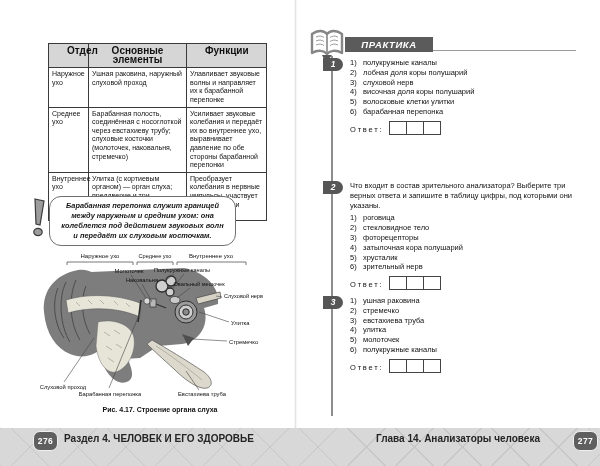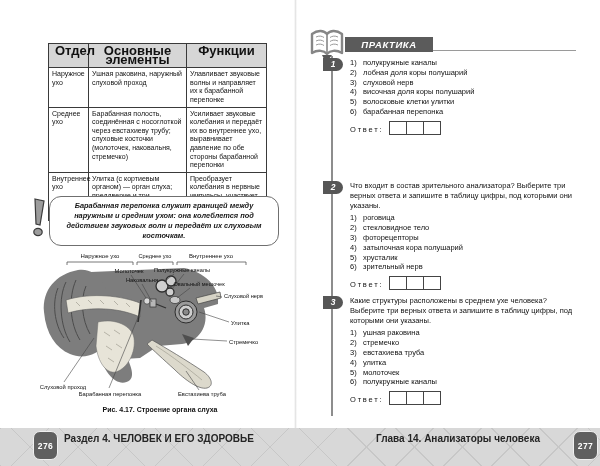--- a/index.html
+++ b/index.html
@@ -23,25 +23,25 @@
     left:294px;top:0;width:3px;height:428px;
     background:linear-gradient(to right,rgba(0,0,0,0.00),rgba(0,0,0,0.10),rgba(0,0,0,0.00));
   }
   
   table.ear-table{
     left:48px;top:43px;width:218px;position:absolute;
     border-collapse:collapse;font-size:7px;line-height:8.6px;color:#111;
     table-layout:fixed;
   }
   .ear-table th,.ear-table td{border:1px solid #3a3a3a;padding:2px 3px;vertical-align:top;text-align:left;}
-  .ear-table th{background:#d6d6d6;text-align:center;font-size:13px;padding:3px 6px;}
+  .ear-table th{background:#d6d6d6;text-align:center;font-size:10px;padding:3px 18px;}
   .col-dept{width:40px;} .col-el{width:98px;} .col-fn{width:80px;}
   
   .note-box{
-    left:49px;top:196px;width:230px;height:50px;box-sizing:border-box;
+    left:49px;top:196px;width:187px;height:50px;box-sizing:border-box;
     border:1.2px solid #6f6f6f;border-radius:12px;background:#fff;
     font-style:italic;font-weight:bold;font-size:7.4px;line-height:10px;
     text-align:center;display:flex;align-items:center;justify-content:center;
     padding:15px 9px;
   }
   
   .practice-banner{
     left:345px;top:37px;width:88px;height:15px;background:#5b5b5b;border-radius:0;
     color:#fff;font-style:italic;font-weight:bold;font-size:9.5px;letter-spacing:0.6px;
     display:flex;align-items:center;justify-content:center;
@@ -58,21 +58,21 @@
   .q-text{margin-bottom:3px;}
   .option{display:flex;}
   .opt-n{width:13px;flex:none;}
   .answer-row{margin-top:4px;display:flex;align-items:flex-end;}
   .answer-label{letter-spacing:1.8px;}
   .answer-cells{display:flex;margin-left:6px;}
   .answer-cell{width:16px;height:12px;border:1px solid #444;border-left:none;background:#fff;}
   .answer-cell:first-child{border-left:1px solid #444;}
   
   .page-badge{
-    width:25px;height:29px;background:#5f5f5f;border-radius:7px;color:#fff;
+    width:25px;height:20px;background:#5f5f5f;border-radius:7px;color:#fff;
     font-weight:bold;font-size:8.5px;display:flex;align-items:center;justify-content:center;
     letter-spacing:0.5px;border:1px solid #efefef;box-sizing:border-box;
   }
   .footer-text{font-weight:bold;font-size:10px;color:#242424;white-space:nowrap;}
   
   svg text{font-family:"Liberation Sans", sans-serif;}
 </style>
 </head>
 <body>
 
@@ -293,21 +293,20 @@
       <span class="answer-cells">
         <span class="answer-cell"></span>
         <span class="answer-cell"></span>
         <span class="answer-cell"></span>
       </span>
     </div>
   </div>
 
   <div class="question q3">
     <div class="q-badge">3</div>
-    <div class="q-text">Какие структуры расположены в среднем ухе человека? Выберите три верных ответа и запишите в таблицу цифры, под которыми они указаны.</div>
     <div>
       <div class="option">
           <span class="opt-n">1)</span>
           <span>ушная раковина</span>
         </div>
       <div class="option">
           <span class="opt-n">2)</span>
           <span>стремечко</span>
         </div>
       <div class="option">

